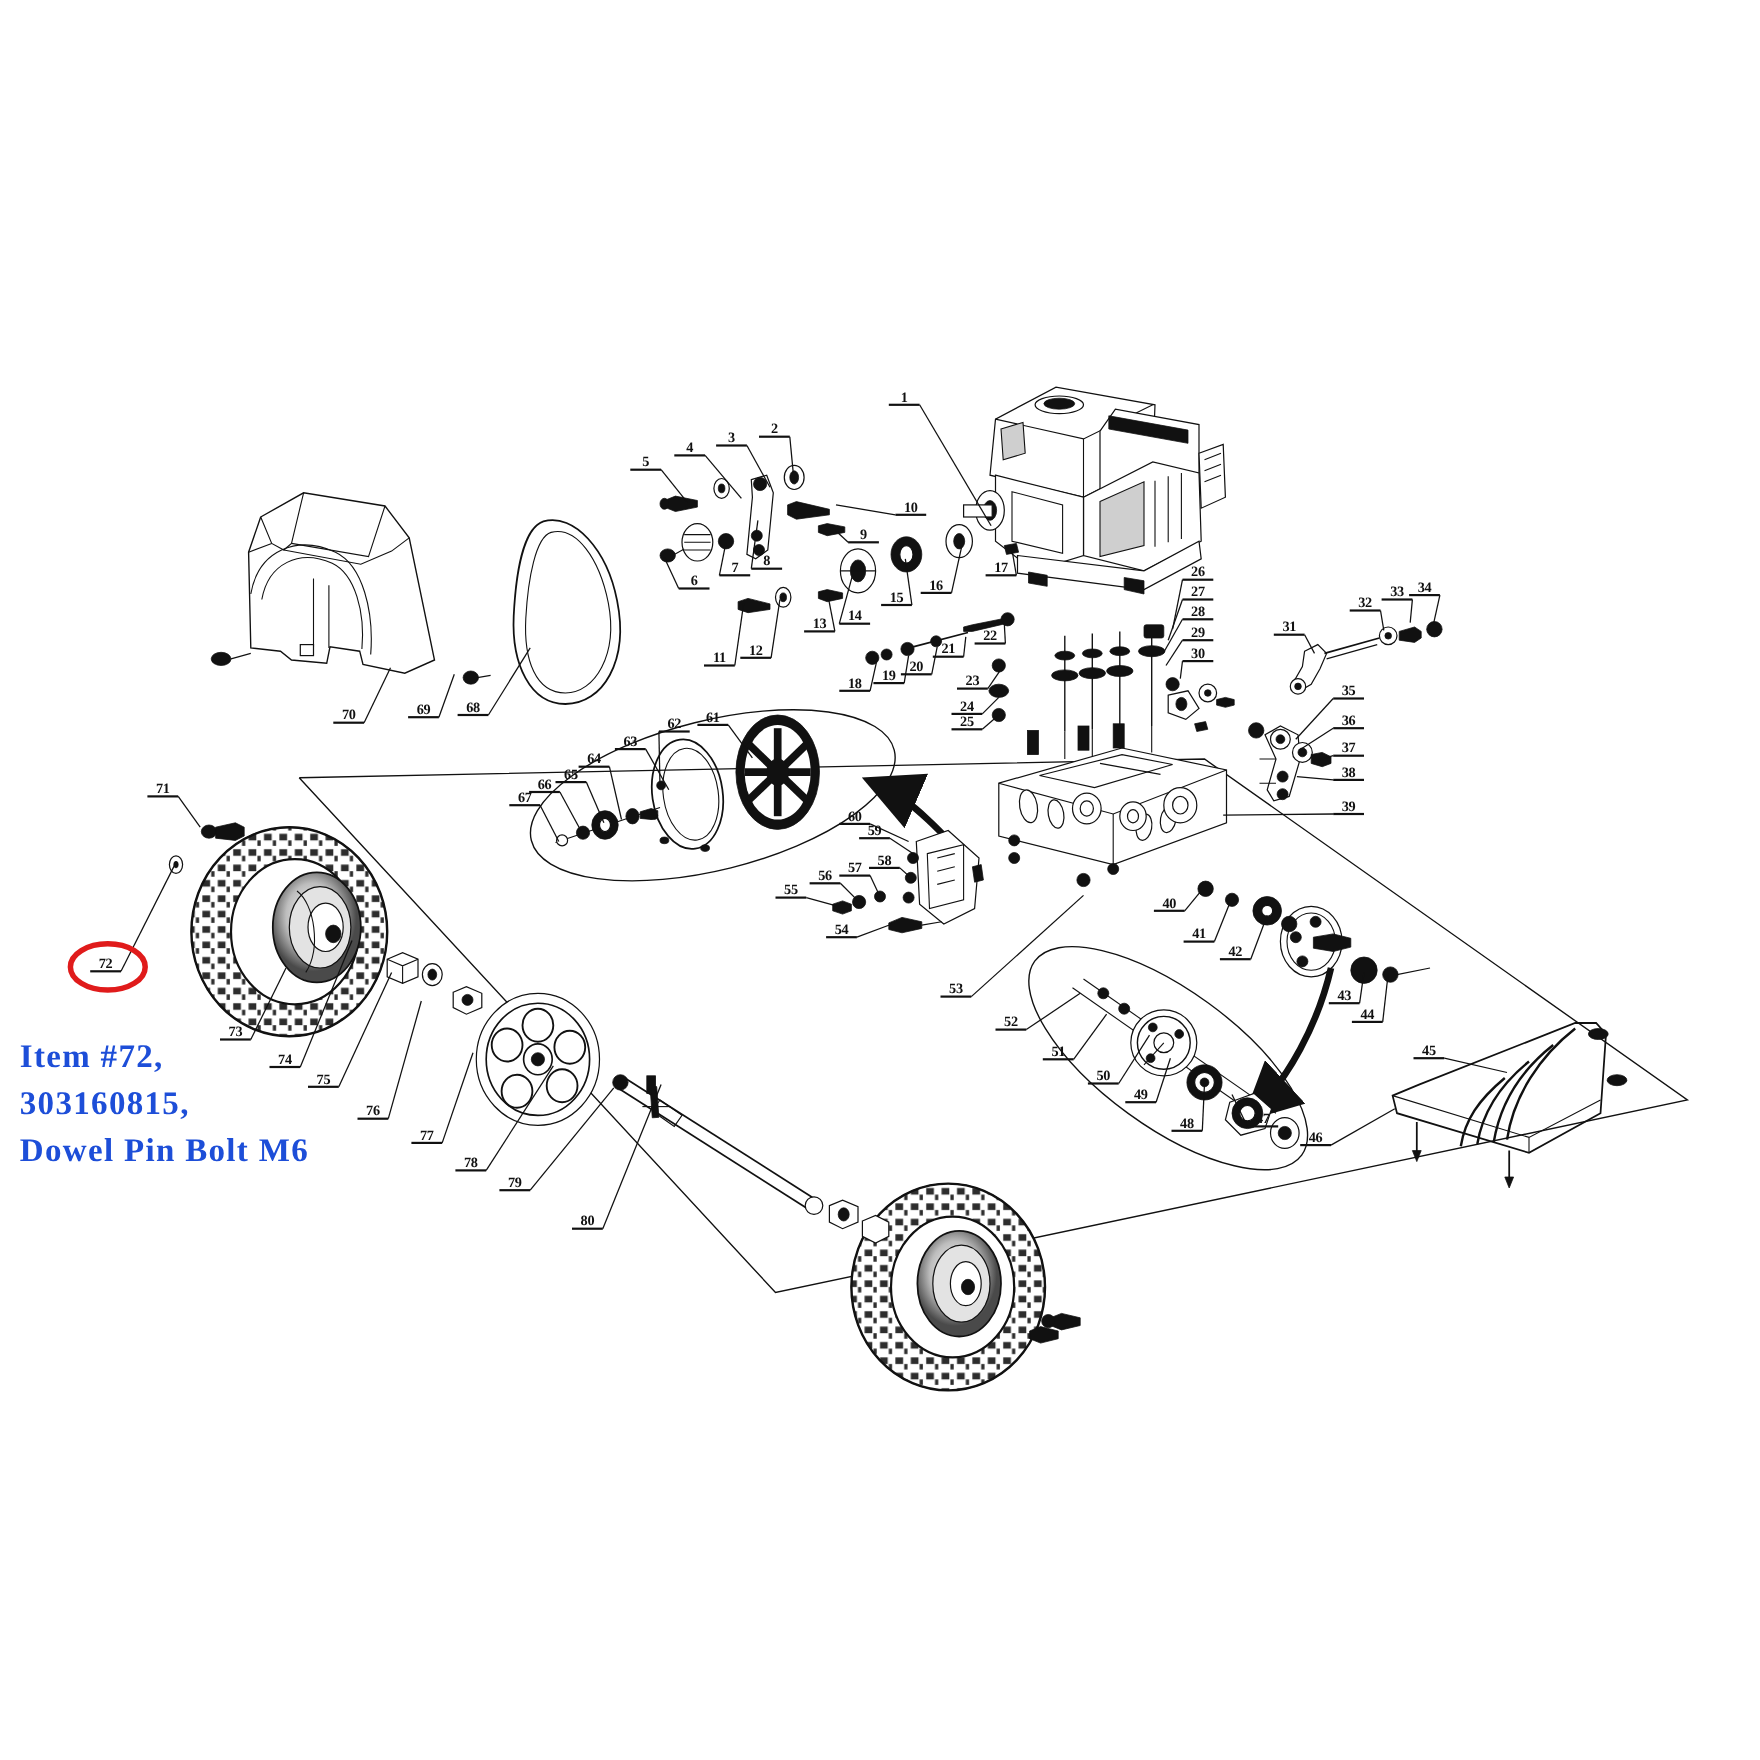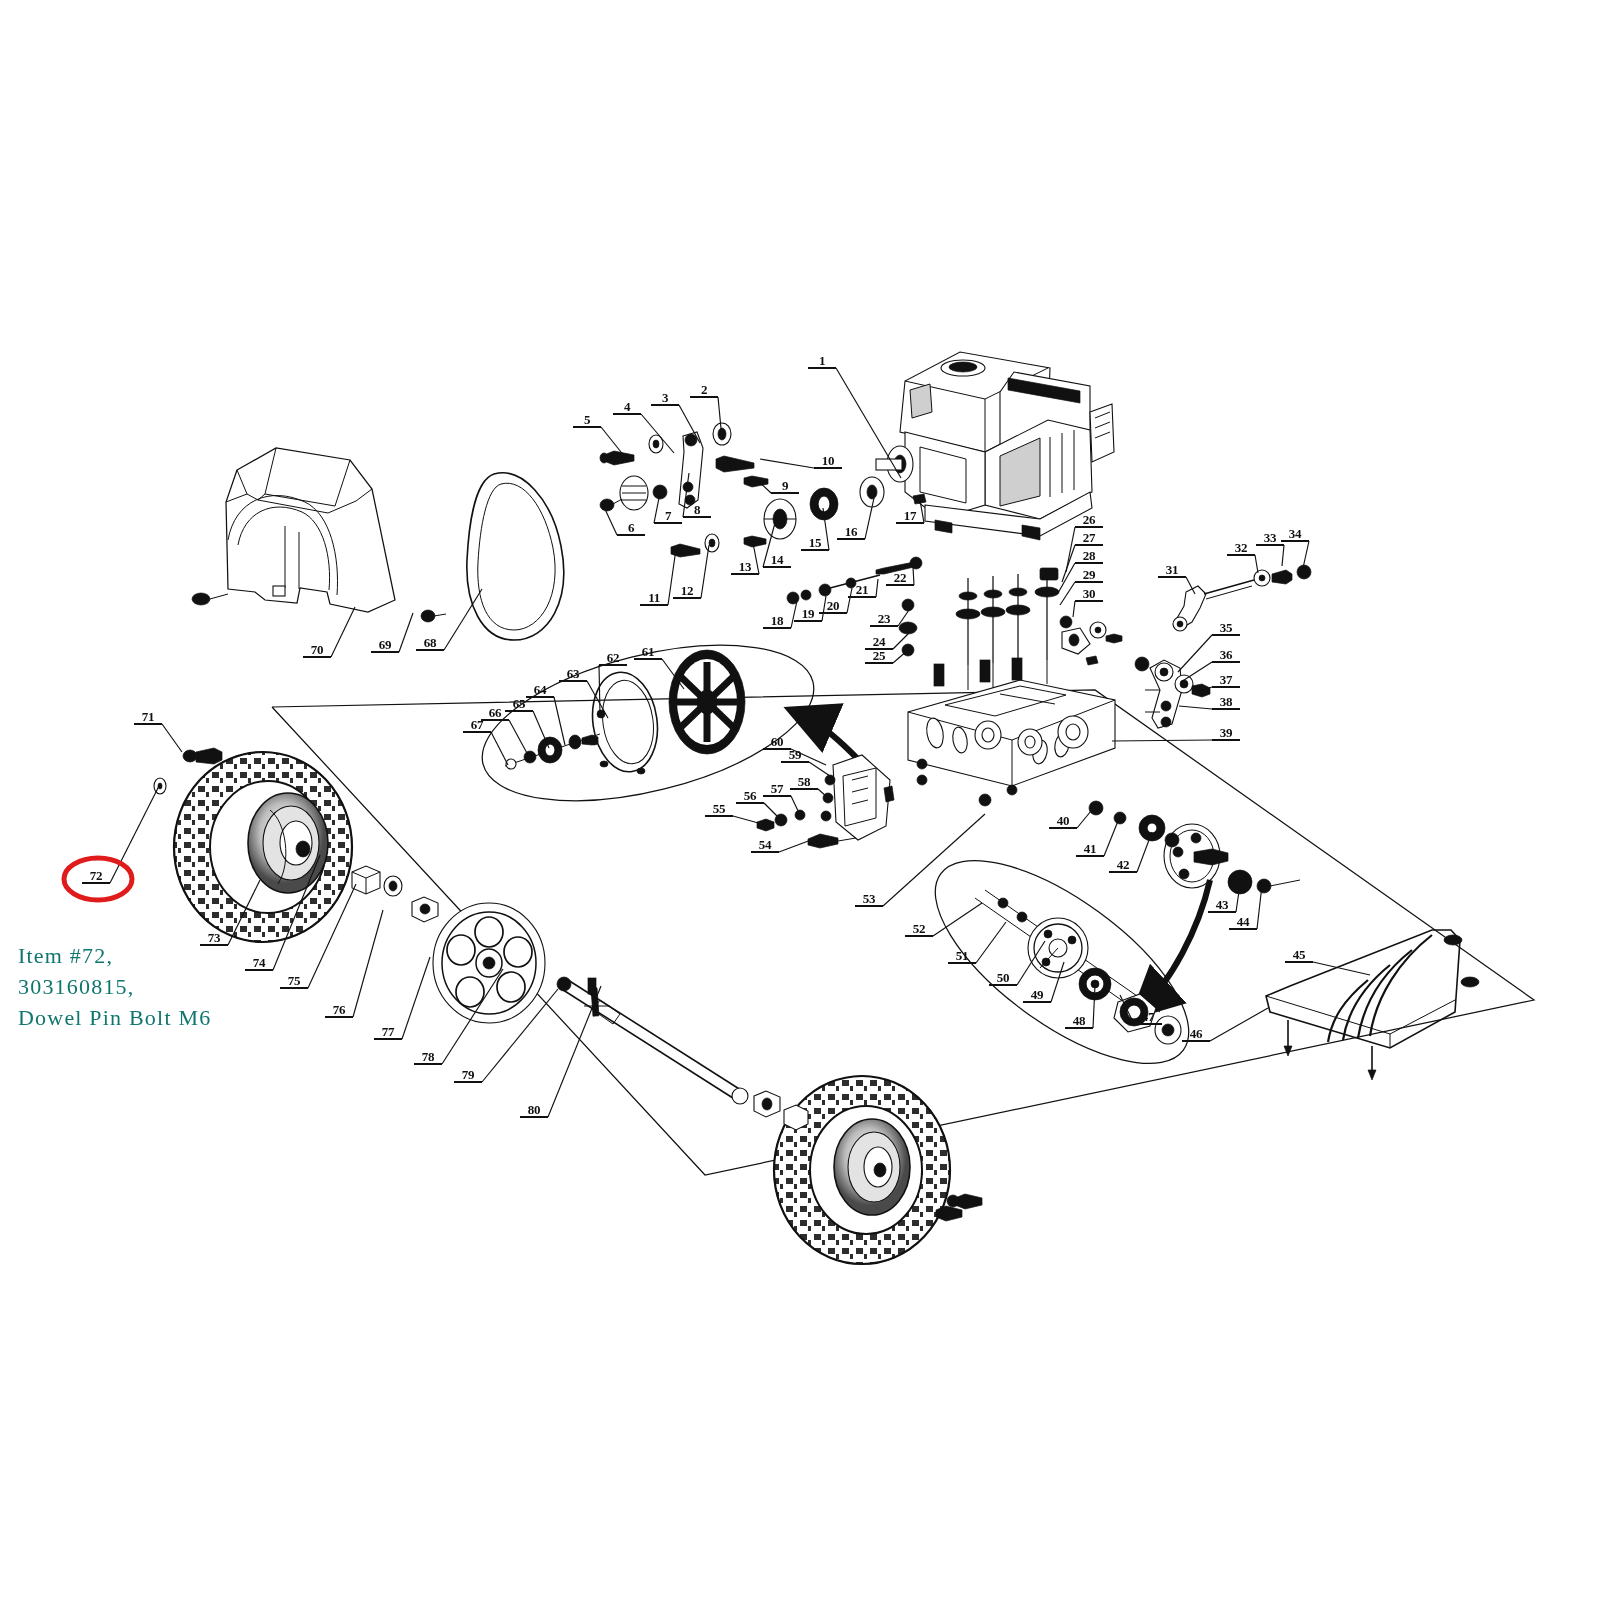--- a/index.html
+++ b/index.html
@@ -19,25 +19,25 @@
   .fillwht{fill:#fff;stroke:#111;stroke-width:1.1;}
   .fillgry{fill:#cfcfcf;stroke:#111;stroke-width:1;}
   .calloutTxt{
     font-family:"Liberation Serif", serif;
     font-size:13px;font-weight:700;fill:#111;
     text-anchor:middle;dominant-baseline:alphabetic;
     letter-spacing:-.3px;
   }
   .annot-text{
     position:absolute;
-    color:#0f766e;
+    color:#1d4ed8;
     font-family:"Liberation Serif", serif;
-    font-size:22px;
+    font-size:30px;
     line-height:1.42;
-    font-weight:400;
+    font-weight:700;
     letter-spacing:1.2px;
     white-space:pre;
     left:18px;top:940px;
   }
   .annot-ellipse{fill:none;stroke:#e01b1b;stroke-width:5;}
 </style>
 </head>
 <body>
 
 <div id="stage">

